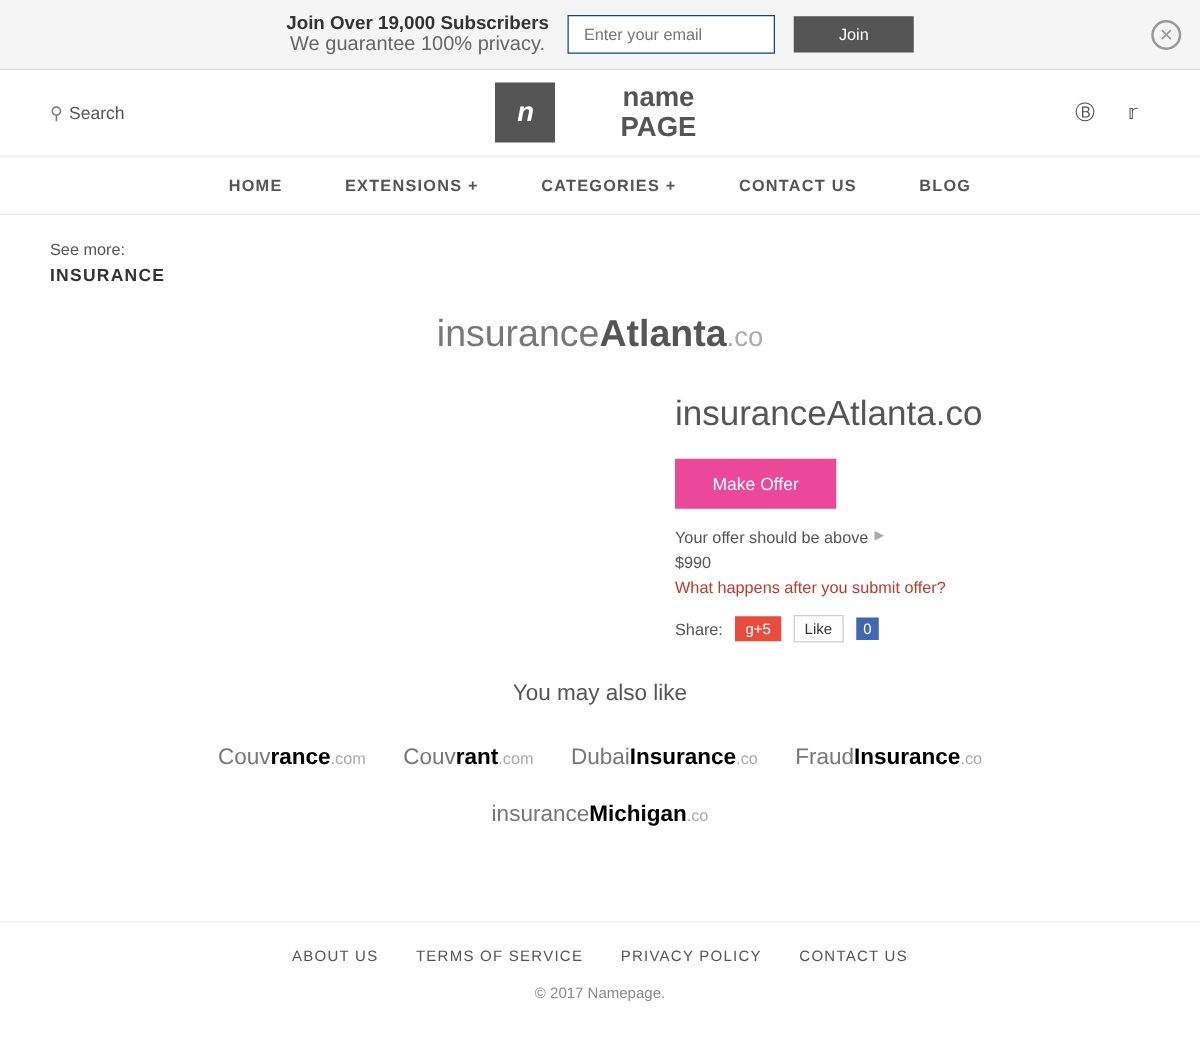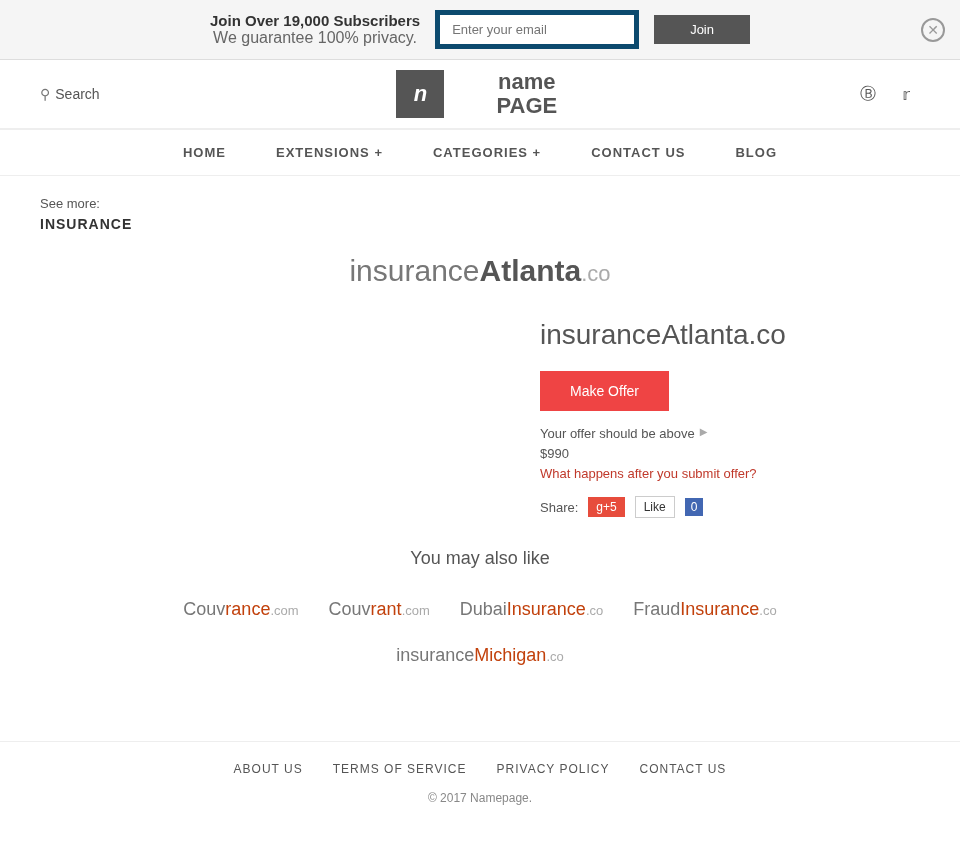--- a/index.html
+++ b/index.html
@@ -13,23 +13,23 @@
       display: flex;
       align-items: center;
       justify-content: center;
       gap: 15px;
       position: relative;
     }
     .top-banner-text { text-align: center; }
     .top-banner-title { font-size: 15px; font-weight: bold; color: #333; }
     .top-banner-sub { font-size: 16px; color: #666; }
     .top-banner input {
-      border: 5px solid #0c4a6e;
+      border: 1px solid #0c4a6e;
       padding: 7px 12px;
-      width: 204px;
+      width: 166px;
       font-size: 13px;
       outline: none;
     }
     .top-banner-join {
       background: #555;
       color: #fff;
       border: none;
       padding: 7px 36px;
       font-size: 13px;
       cursor: pointer;
@@ -147,21 +147,21 @@
     .domain-logo-image .ins { font-weight: normal; font-size: 30px; color: #777; }
     .domain-logo-image .atl { font-weight: bold; font-size: 30px; color: #555; }
     .domain-logo-image .co { font-size: 22px; color: #aaa; }
 
     .domain-content { display: flex; width: 100%; gap: 40px; align-items: flex-start; justify-content: center; }
     .domain-left { flex: 1; display: flex; justify-content: center; }
     .domain-right { flex: 0 0 380px; }
 
     .domain-title { font-size: 28px; color: #555; font-weight: normal; margin-bottom: 20px; }
     .make-offer-btn {
-      background: #ef4444;
+      background: #ec4899;
       color: #fff;
       border: none;
       padding: 12px 30px;
       font-size: 14px;
       cursor: pointer;
       margin-bottom: 15px;
       display: block;
     }
     .offer-info { font-size: 13px; color: #555; margin-bottom: 5px; display: flex; gap: 5px; }
     .offer-price { font-size: 13px; color: #555; margin-bottom: 5px; }
@@ -203,21 +203,21 @@
     }
     .also-like-item {
       cursor: pointer;
       padding: 5px;
     }
     .domain-badge {
       font-size: 18px;
       color: #777;
       font-weight: normal;
     }
-    .domain-badge .bold { font-weight: normal; color: #c2410c; }
+    .domain-badge .bold { font-weight: bold; color: #000000; }
     .domain-badge .tld { font-size: 13px; color: #aaa; }
 
     
     .footer-divider { border-top: 1px solid #eee; margin: 30px 0 0; }
     .footer {
       padding: 20px 40px;
       text-align: center;
     }
     .footer-nav {
       display: flex;

